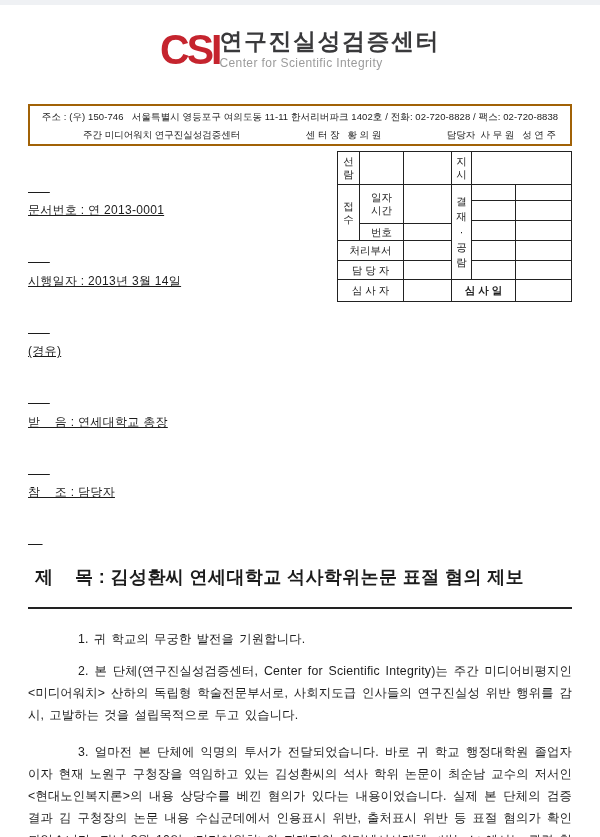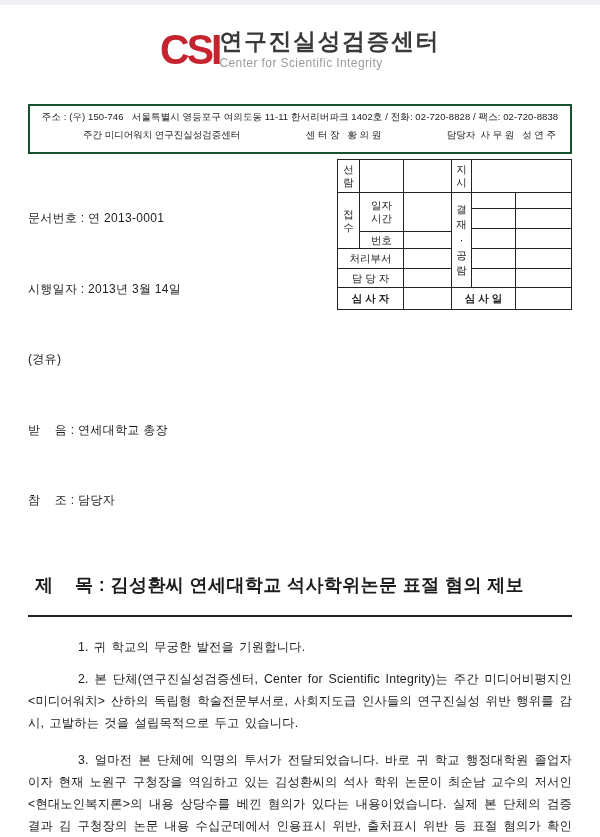--- a/index.html
+++ b/index.html
@@ -10,27 +10,27 @@
   .top-strip{height:5px;width:100%;background:#eff1f4;}
 
   
   .logo-row{display:flex;justify-content:center;align-items:center;margin-top:24px;}
   .logo-csi{color:#c5242e;font-weight:800;font-size:41px;letter-spacing:-3px;line-height:1;transform:scaleY(1.05);}
   .logo-text{display:flex;flex-direction:column;}
   .logo-kr{font-weight:800;font-size:23px;color:#39393b;letter-spacing:1.5px;line-height:1.05;}
   .logo-en{font-size:12px;color:#9b9b9b;letter-spacing:0.4px;margin-top:3px;}
 
   
-  .addr-box{margin:34px 28px 0;border:2px solid #14532d;padding:5px 8px 10px;font-size:9.5px;color:#222;}
+  .addr-box{margin:34px 28px 0;border:2px solid #a16207;padding:5px 8px 2px;font-size:9.5px;color:#222;}
   .addr-line1{text-align:center;white-space:pre;letter-spacing:0.1px;}
   .addr-line2{display:flex;justify-content:space-between;margin-top:5px;padding:0 6px;white-space:pre;margin-left:39px;}
 
   
   .meta-section{display:flex;justify-content:space-between;margin:4px 28px 0;}
-  .doc-info{font-size:12px;line-height:23.5px;white-space:pre;padding-top:2px;letter-spacing:0.3px;}
+  .doc-info{font-size:12px;line-height:23.5px;white-space:pre;padding-top:2px;letter-spacing:0.3px;text-decoration:underline;}
   .rtable{width:233px;height:149px;border:1.5px solid #222;display:flex;margin-top:1px;}
   .rt-left{width:113px;display:grid;grid-template-columns:22px 44px 1fr;grid-template-rows:33px 39px 17px 20px 19px 1fr;}
   .rt-right{width:120px;box-sizing:border-box;border-left:1px solid #222;display:grid;
             grid-template-columns:20px 44px 1fr;grid-template-rows:33px 16px 20px 20px 20px 19px 1fr;}
   .c{border-right:1px solid #222;border-bottom:1px solid #222;display:flex;align-items:center;justify-content:center;
      font-size:10.5px;line-height:1.25;white-space:pre-line;text-align:center;color:#222;}
   .c.ncr{border-right:none;}
   .c.ncb{border-bottom:none;}
   .c.vlabel{line-height:1.45;}
 
@@ -92,21 +92,21 @@
         <div class="c ncr" style="grid-area:2/3/3/4;"></div>
         <div class="c" style="grid-area:3/2/4/3;">번호</div>
         <div class="c ncr" style="grid-area:3/3/4/4;"></div>
 
         <div class="c" style="grid-area:4/1/5/3;text-align:right;">처리부서</div>
         <div class="c ncr" style="grid-area:4/3/5/4;"></div>
 
         <div class="c" style="grid-area:5/1/6/3;">담 당 자</div>
         <div class="c ncr" style="grid-area:5/3/6/4;"></div>
 
-        <div class="c ncb" style="grid-area:6/1/7/3;font-weight:bold;">심 사 자</div>
+        <div class="c ncb" style="grid-area:6/1/7/3;">심 사 자</div>
         <div class="c ncr ncb" style="grid-area:6/3/7/4;"></div>
       </div>
 
       <div class="rt-right">
         <div class="c" style="grid-area:1/1/2/2;">지
 시</div>
         <div class="c ncr" style="grid-area:1/2/2/4;"></div>
 
         <div class="c vlabel" style="grid-area:2/1/7/2;">결
 재

